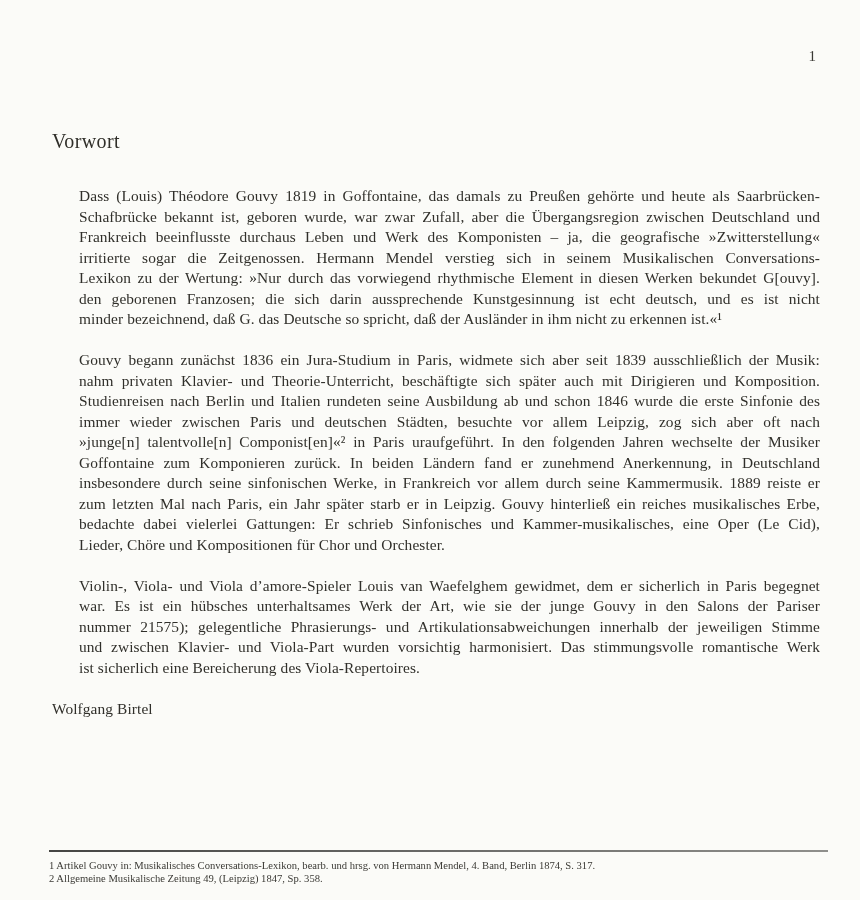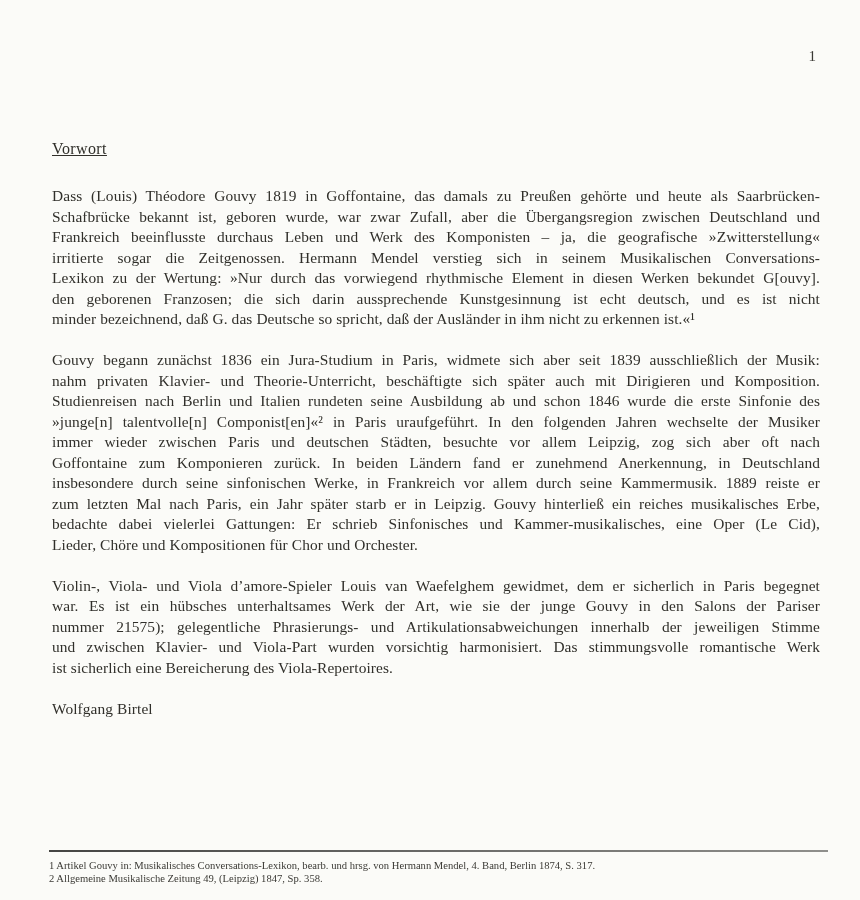--- a/index.html
+++ b/index.html
@@ -16,39 +16,39 @@
   .pagenum {
     position: absolute;
     top: 48px;
     right: 44px;
     font-size: 15px;
     color: #3a3934;
   }
   .heading {
     position: absolute;
     left: 52px;
-    top: 140px;
-    font-size: 16px;
+    top: 130px;
+    font-size: 20px;
     letter-spacing: 0.4px;
-    text-decoration: underline;
   }
   .content {
     position: absolute;
     left: 52px;
     top: 186px;
     width: 768px;
     font-size: 15.4px;
     line-height: 20.5px;
     letter-spacing: 0.1px;
   }
   .para { margin: 0 0 20.5px 0; }
   .ln {
     text-align: justify;
     text-align-last: justify;
     white-space: normal;
+    margin-left: 27px;
   }
   .para .ln:last-child { text-align-last: left; }
   .signature { margin-top: 12px; }
   .footnotes {
     position: absolute;
     left: 49px;
     top: 835px;
     width: 779px;
     margin-top: 15px;
   }
@@ -81,22 +81,22 @@
       <div class="ln">irritierte sogar die Zeitgenossen. Hermann Mendel verstieg sich in seinem Musikalischen Conversations-</div>
       <div class="ln">Lexikon zu der Wertung: »Nur durch das vorwiegend rhythmische Element in diesen Werken bekundet G[ouvy].</div>
       <div class="ln">den geborenen Franzosen; die sich darin aussprechende Kunstgesinnung ist echt deutsch, und es ist nicht</div>
       <div class="ln">minder bezeichnend, daß G. das Deutsche so spricht, daß der Ausländer in ihm nicht zu erkennen ist.«¹</div>
     </div>
 
     <div class="para">
       <div class="ln">Gouvy begann zunächst 1836 ein Jura-Studium in Paris, widmete sich aber seit 1839 ausschließlich der Musik:</div>
       <div class="ln">nahm privaten Klavier- und Theorie-Unterricht, beschäftigte sich später auch mit Dirigieren und Komposition.</div>
       <div class="ln">Studienreisen nach Berlin und Italien rundeten seine Ausbildung ab und schon 1846 wurde die erste Sinfonie des</div>
+      <div class="ln">immer wieder zwischen Paris und deutschen Städten, besuchte vor allem Leipzig, zog sich aber oft nach</div>
       <div class="ln">»junge[n] talentvolle[n] Componist[en]«² in Paris uraufgeführt. In den folgenden Jahren wechselte der Musiker</div>
-      <div class="ln">immer wieder zwischen Paris und deutschen Städten, besuchte vor allem Leipzig, zog sich aber oft nach</div>
       <div class="ln">Goffontaine zum Komponieren zurück. In beiden Ländern fand er zunehmend Anerkennung, in Deutschland</div>
       <div class="ln">insbesondere durch seine sinfonischen Werke, in Frankreich vor allem durch seine Kammermusik. 1889 reiste er</div>
       <div class="ln">zum letzten Mal nach Paris, ein Jahr später starb er in Leipzig. Gouvy hinterließ ein reiches musikalisches Erbe,</div>
       <div class="ln">bedachte dabei vielerlei Gattungen: Er schrieb Sinfonisches und Kammer-musikalisches, eine Oper (Le Cid),</div>
       <div class="ln">Lieder, Chöre und Kompositionen für Chor und Orchester.</div>
     </div>
 
     <div class="para">
       <div class="ln">Violin-, Viola- und Viola d’amore-Spieler Louis van Waefelghem gewidmet, dem er sicherlich in Paris begegnet</div>
       <div class="ln">war. Es ist ein hübsches unterhaltsames Werk der Art, wie sie der junge Gouvy in den Salons der Pariser</div>

